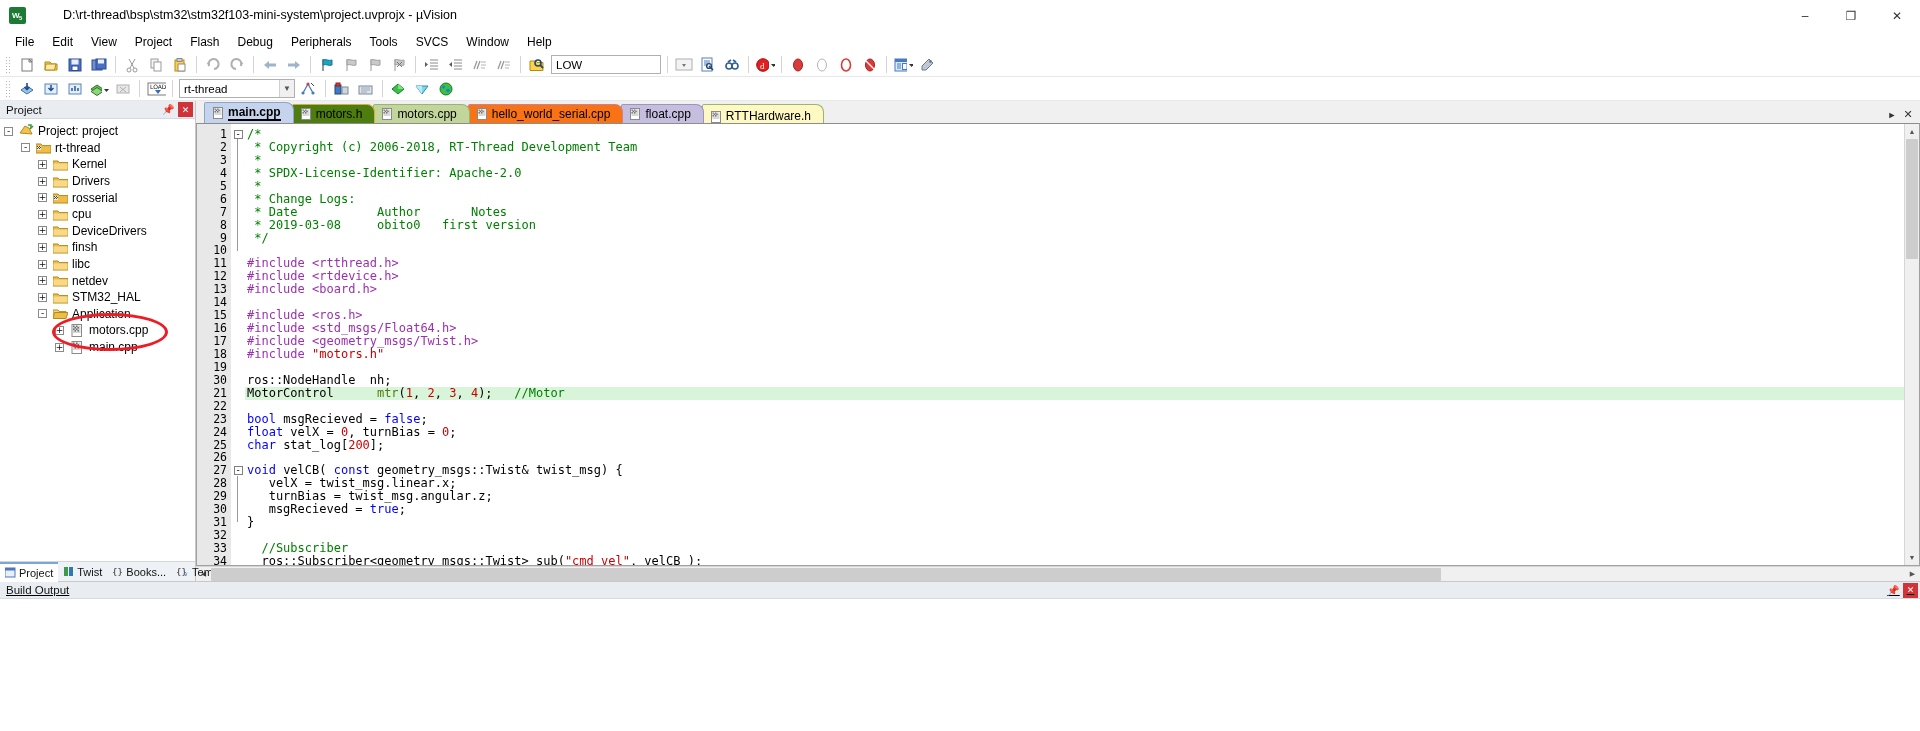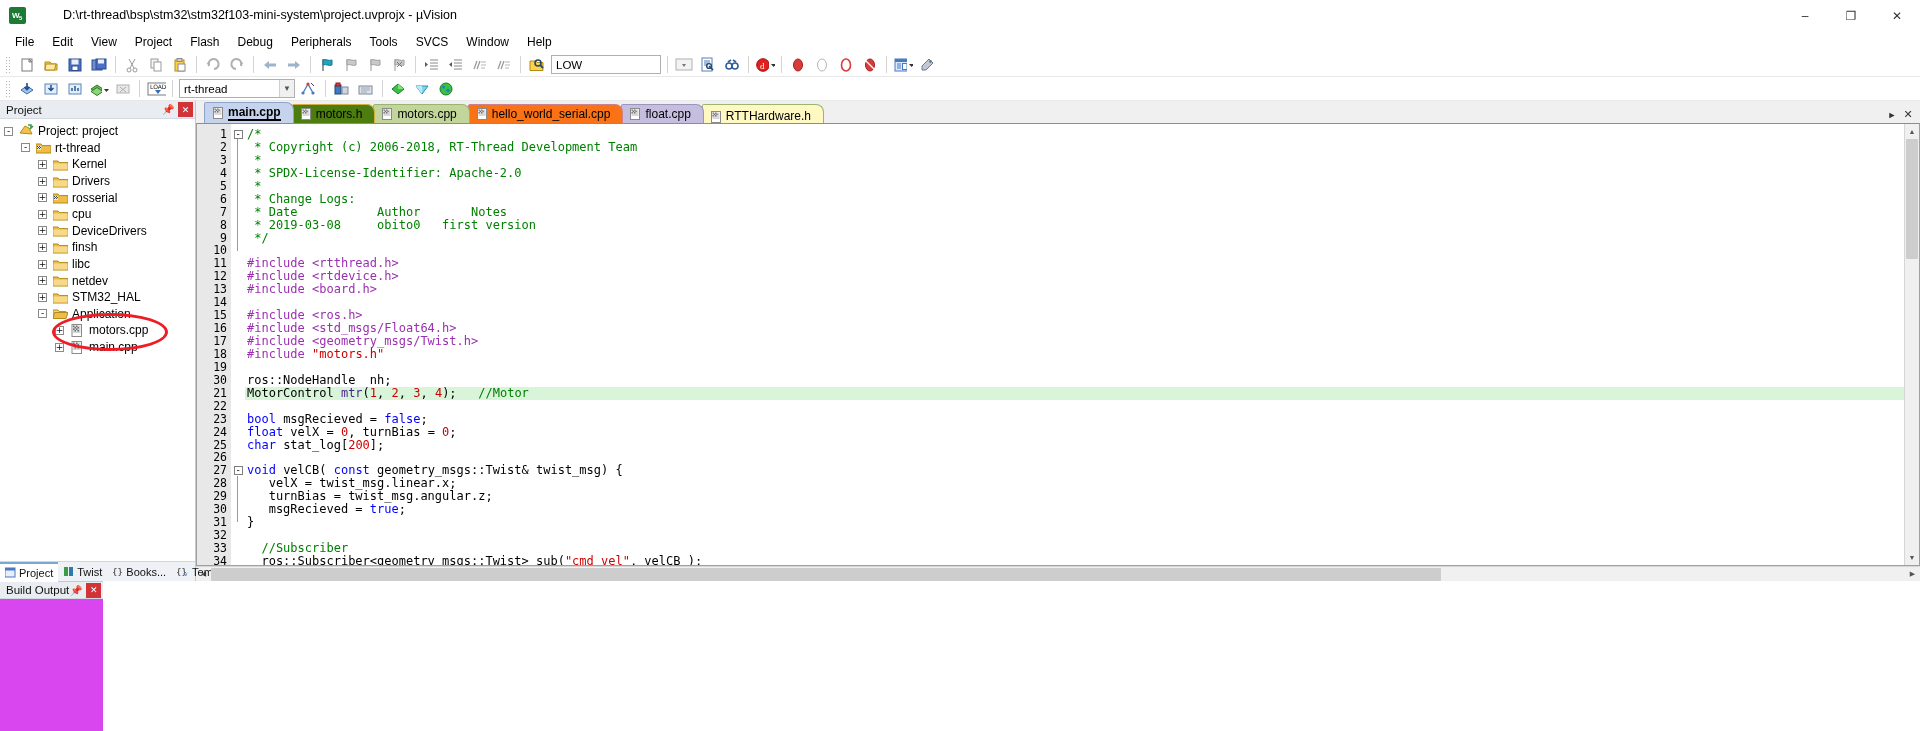--- a/index.html
+++ b/index.html
@@ -168,40 +168,40 @@
     flex: 1; padding-top: 4px; font-family: "DejaVu Sans Mono", monospace;
     font-size: 12px; white-space: pre; overflow: hidden; color: #000;
   }
   .cline { height: 12.95px; line-height: 12.95px; padding-left: 2px; }
   .cline.hl { background: #d9f5d9; }
   .cm { color: #008000; }
   .pp { color: #9b30b0; }
   .kw { color: #0000ff; }
   .st { color: #cc0000; }
   .nu { color: #cc0000; }
-  .ty { color: #4c1d95; }
+  .ty { color: #4d7c0f; margin-left: 36px; }
 
   
   .vscroll {
     width: 15px; background: #f0f0f0; border-left: 1px solid #d6d6d6;
     display: flex; flex-direction: column; flex: 0 0 auto;
   }
   .sb-arrow { height: 15px; display: flex; align-items: center; justify-content: center; font-size: 7px; color: #555; background: #f0f0f0; }
   .sb-track { flex: 1; background: #f0f0f0; position: relative; }
   .sb-thumb { position: absolute; left: 1px; right: 1px; background: #cdcdcd; border-radius: 1px; }
   .hscroll {
     height: 15px; background: #f0f0f0; display: flex; align-items: center;
     border-top: 1px solid #d6d6d6;
   }
   .hsb-arrow { width: 15px; height: 15px; display: flex; align-items: center; justify-content: center; font-size: 7px; color: #555; }
   .hsb-track { flex: 1; height: 15px; position: relative; }
   .hsb-thumb { position: absolute; top: 1px; bottom: 1px; background: #cdcdcd; border-radius: 1px; }
 
   
-  .build-panel { height: 150px; background: #d946ef; display: flex; flex-direction: row; }
+  .build-panel { height: 150px; background: #eab308; display: flex; flex-direction: column; text-decoration: underline; }
   .build-header {
     height: 18px; background: #e9edf2; display: flex; align-items: center;
     padding: 0 2px 0 6px; font-size: 11.5px; color: #111;
     border-top: 1px solid #c8c8c8; border-bottom: 1px solid #d4dae2;
   }
   .build-body { flex: 1; background: #fff; }
 </style>
 </head>
 <body>
 

